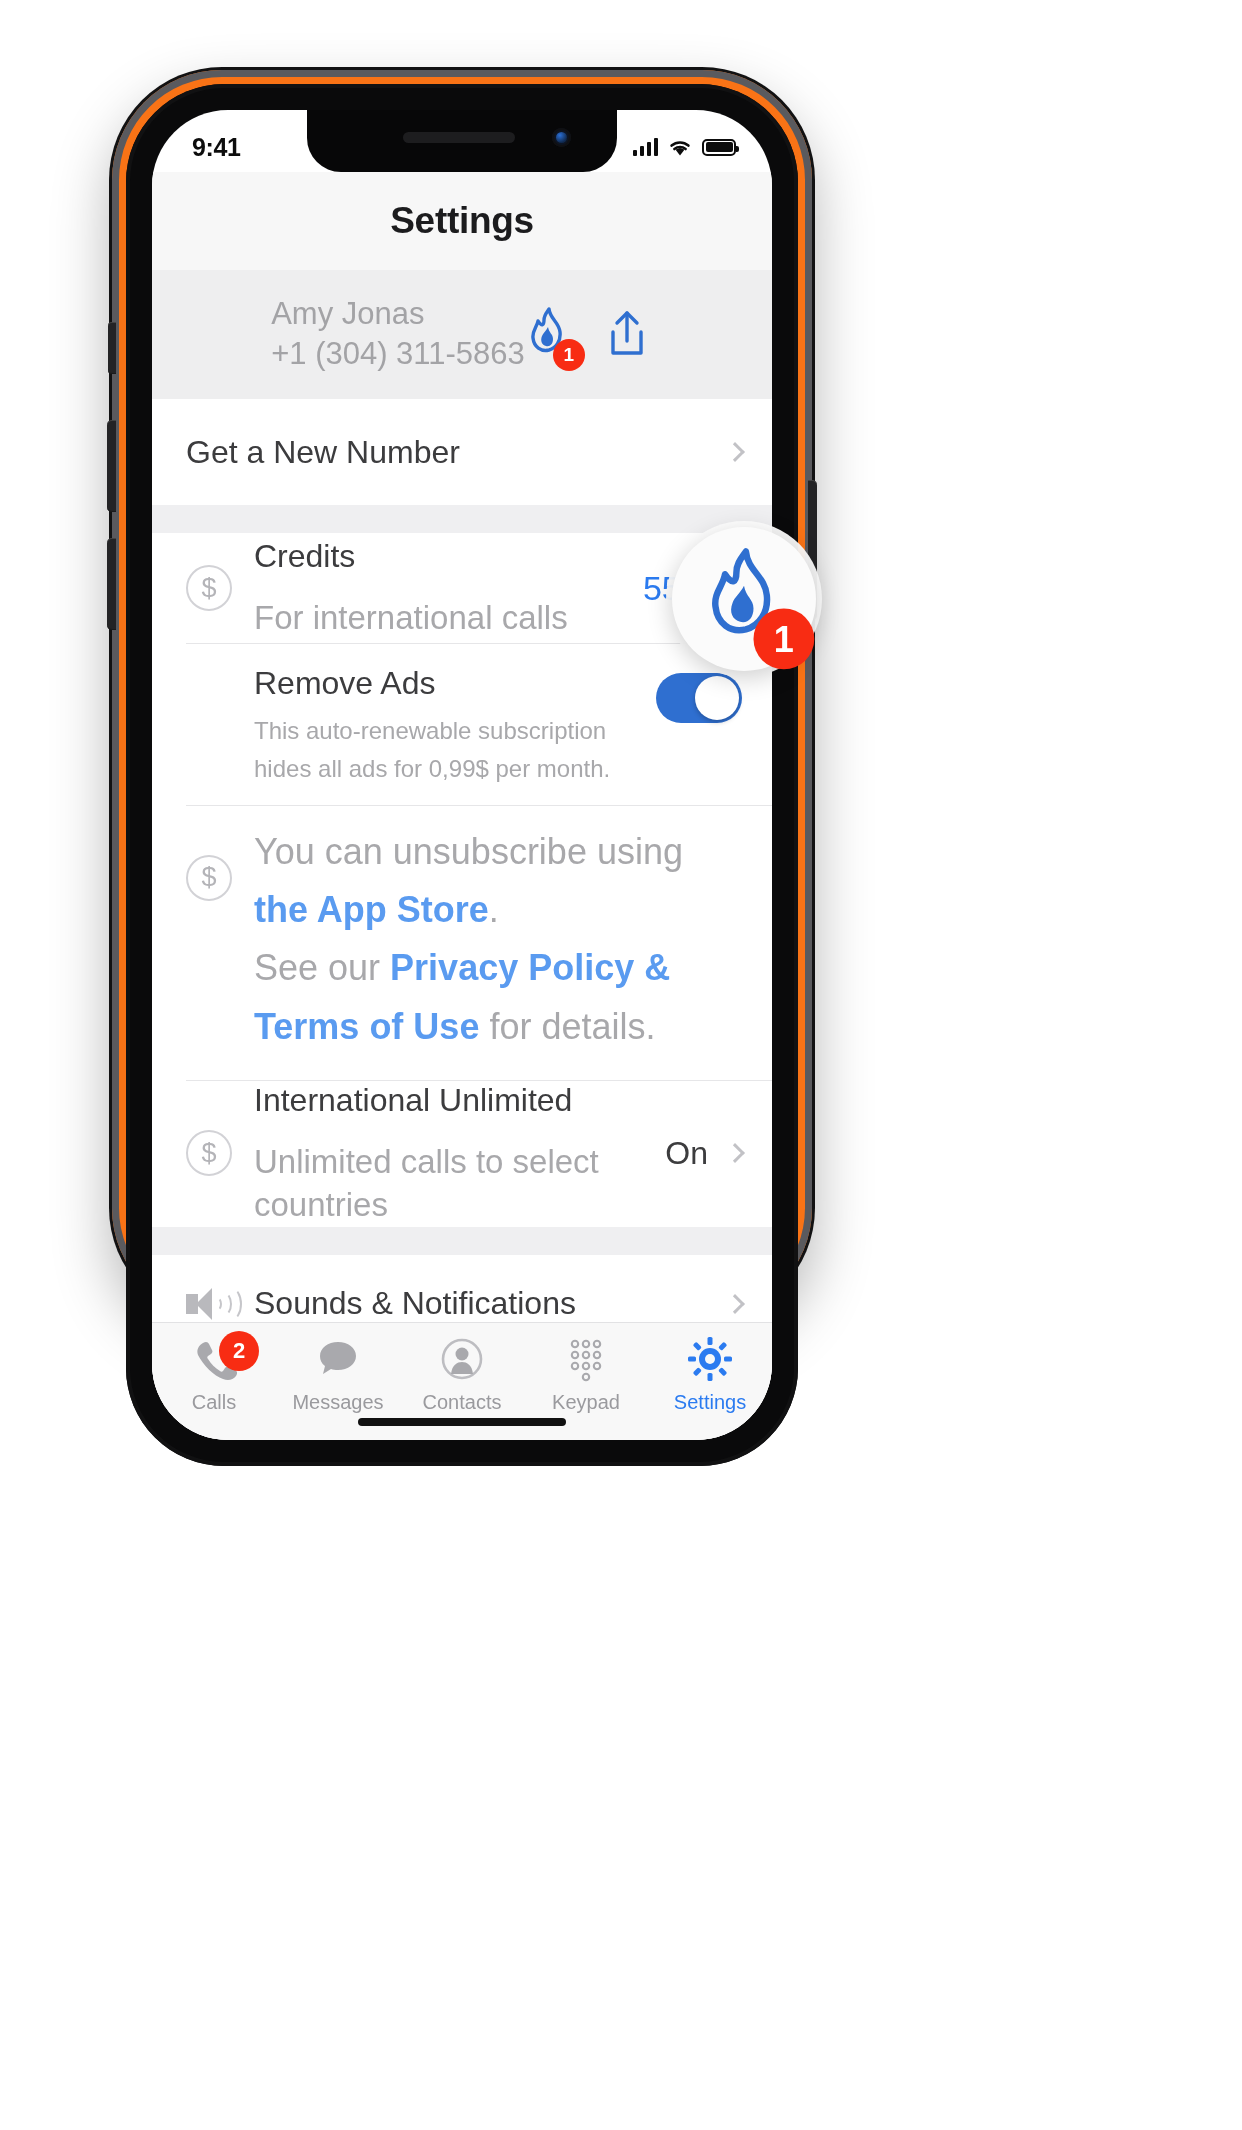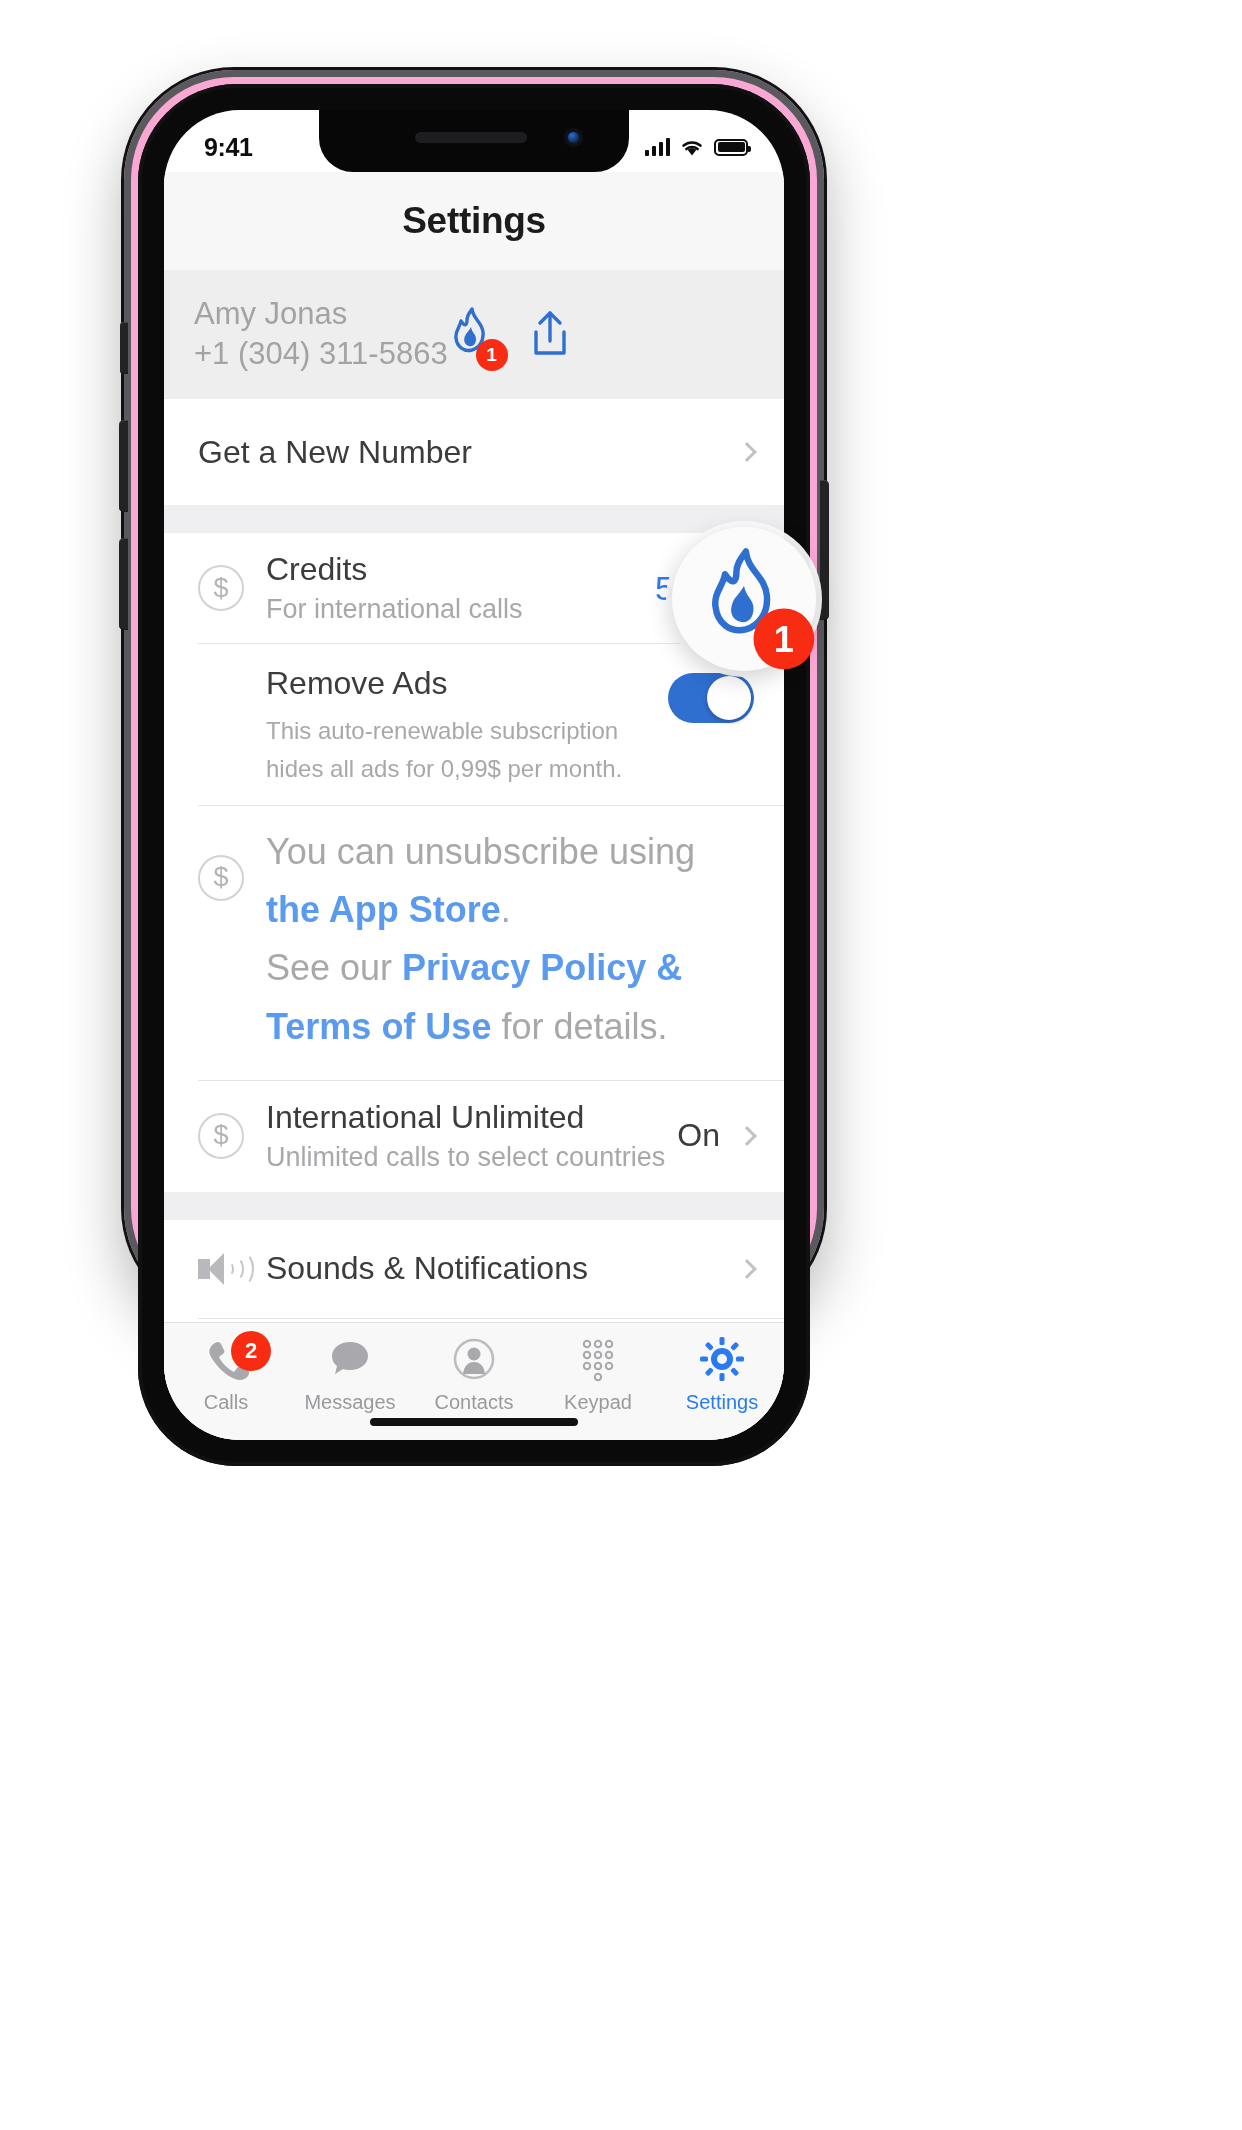--- a/index.html
+++ b/index.html
@@ -6,24 +6,24 @@
   html, body {
     width: 1242px; height: 2130px;
     background: #ffffff;
     font-family: "Liberation Sans", sans-serif;
     overflow: hidden;
   }
   #stage { position: relative; width: 1242px; height: 2130px; background:#fff; }
 
   
   #device {
-    position: absolute; left: 124px; top: 70px;
+    position: absolute; left: 112px; top: 70px;
     width: 700px; height: 1248px;
     border-radius: 110px;
-    background: #f9a8d4;
+    background: #f97316;
     box-shadow:
       0 0 0 3px #121213,
       inset 0 0 0 7px #5a5a5e,
       0 26px 60px rgba(0,0,0,0.30);
   }
   #device-inner {
     position: absolute; left: 14px; top: 14px;
     width: 672px; height: 1382px;
     border-radius: 98px;
     background: #0a0a0b;
@@ -103,21 +103,21 @@
 
   
   #content { position: absolute; left:0; top: 160px; width: 100%; bottom: 118px; background:#fff; }
 
   .group-gap { height: 28px; background: #efeff1; }
 
   
   #profile-row {
     position: relative; background: #eeeeef;
     padding: 24px 30px 26px 30px;
-    display: flex; align-items: center; justify-content: flex-start;
+    display: flex; align-items: center; justify-content: center;
   }
   #profile-name { font-size: 31px; color: #a3a3a6; line-height: 1.28; }
   #profile-phone { font-size: 31px; color: #a3a3a6; line-height: 1.28; }
   #profile-actions { display:flex; align-items:center; gap: 34px; padding-right: 4px; }
   .icon-wrap { position: relative; display: inline-flex; }
   .badge {
     position: absolute; background: #f82c13; color: #fff;
     border-radius: 999px; font-weight: bold; display:flex;
     align-items:center; justify-content:center; line-height:1;
   }
@@ -130,21 +130,21 @@
     min-height: 94px;
   }
   .cell + .cell::before {
     content: ""; position: absolute; left: 34px; right: 0; top: 0;
     height: 1px; background: #e6e6e8;
   }
   .cell-icon { width: 68px; flex: 0 0 68px; display:flex; align-items:center; justify-content:flex-start; }
   .cell-body { flex: 1 1 auto; min-width: 0; }
   .cell-title { font-size: 32px; color: #3c3c3e; line-height: 1.25; }
   .cell-title-plain { font-size: 32px; color: #3c3c3e; }
-  .cell-sub { font-size: 27px; color: #a8a8ab; line-height: 1.3; margin-top: 3px; }
+  .cell-sub { font-size: 33px; color: #a8a8ab; line-height: 1.3; margin-top: 21px; }
   .cell-value { font-size: 32px; color: #3c3c3e; margin-right: 14px; white-space: nowrap; }
   .cell-value.accent { color: #2b7bf0; font-size: 34px; }
   .chev {
     width: 14px; height: 14px; flex: 0 0 14px;
     border-right: 3px solid #c2c2c6; border-top: 3px solid #c2c2c6;
     transform: rotate(45deg); margin-left: 6px;
   }
 
   
   .dollar-icon {

